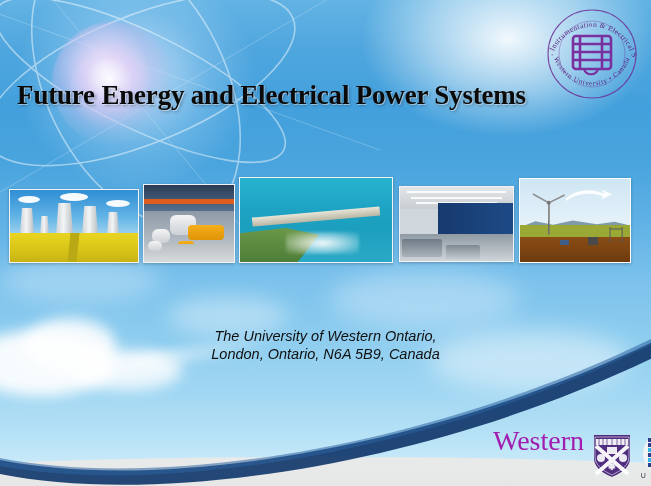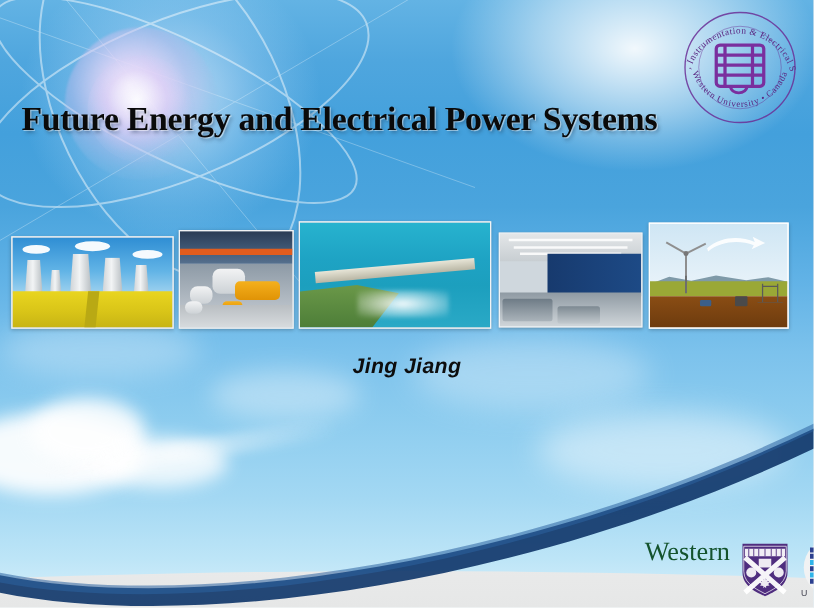--- a/index.html
+++ b/index.html
@@ -150,21 +150,21 @@
     cursor:pointer;
   }
 
   
   .cie-logo{position:absolute;left:540px;top:2px;width:104px;height:104px;}
   .brand{position:absolute;left:424px;top:428px;width:222px;height:56px;}
   .wtext{
     position:absolute;left:0px;top:2px;width:160px;text-align:right;
     font-family:"Liberation Serif", serif;color:#5b4a86;line-height:22px;
   }
-  .wtext .w1{font-size:21px;color:#14532d;}
+  .wtext .w1{font-size:28px;color:#a21caf;}
   .wtext .w2{font-size:21px;color:#6b6b73;letter-spacing:-.2px;}
   .shield{position:absolute;left:168px;top:4px;width:40px;height:46px;}
   .unene{position:absolute;left:214px;top:2px;width:56px;height:52px;}
   .unene-text{
     position:absolute;left:214px;top:44px;width:56px;text-align:center;
     font-family:"Liberation Sans", sans-serif;font-size:7px;color:#3b3b4a;letter-spacing:2px;
   }
 </style>
 </head>
 <body>
@@ -292,22 +292,23 @@
       </svg>
       <div style="position:absolute;left:36%;top:74%;width:9px;height:5px;background:#3b5f8a;border-radius:1px;"></div>
       <div style="position:absolute;left:62%;top:70%;width:10px;height:8px;background:#4a4a4a;border-radius:1px;"></div>
       <svg style="position:absolute;left:76%;top:54%;width:22%;height:22%;" viewBox="0 0 24 18">
         <path d="M6 18 L6 3 M18 18 L18 3 M6 5 L18 5 M2 18 L22 18" stroke="#5a5a5a" stroke-width="1" fill="none"></path>
       </svg>
     </div>
 
   </div>
 
-  <div class="author">Jing Jiang</div>
   <div class="affil">
+    <div>The University of Western Ontario,</div>
+    <div>London, Ontario, N6A 5B9, Canada</div>
   </div>
 
   <div class="bottomband"></div>
   <svg class="sweep" viewBox="0 0 651 160" preserveAspectRatio="none">
     <path d="M -10 132 C 150 168, 430 126, 665 10 L 665 26 C 430 142, 150 182, -10 146 Z" fill="#12386b" opacity="0.92"></path>
     <path d="M -10 130 C 150 166, 430 124, 665 6 L 665 12 C 430 130, 150 172, -10 138 Z" fill="#2c63a0" opacity="0.55"></path>
   </svg>
 
   <div class="brand">
     <div class="wtext">

